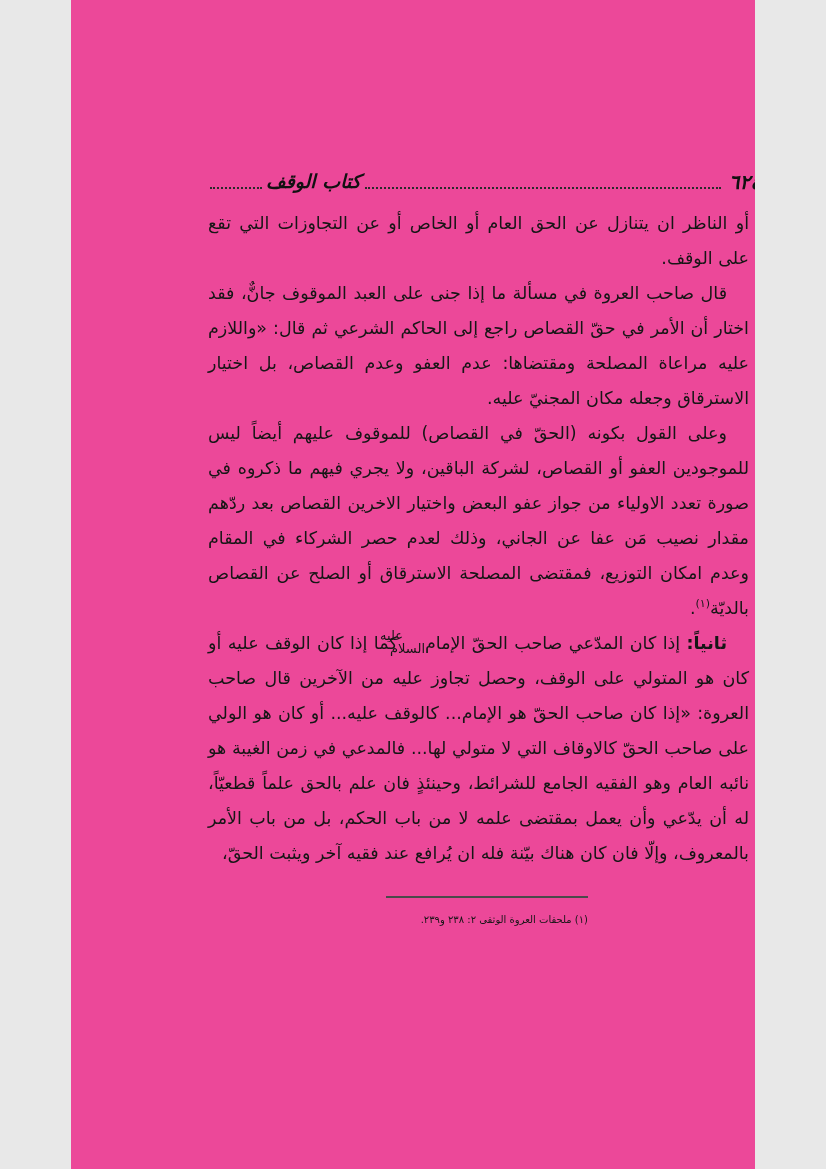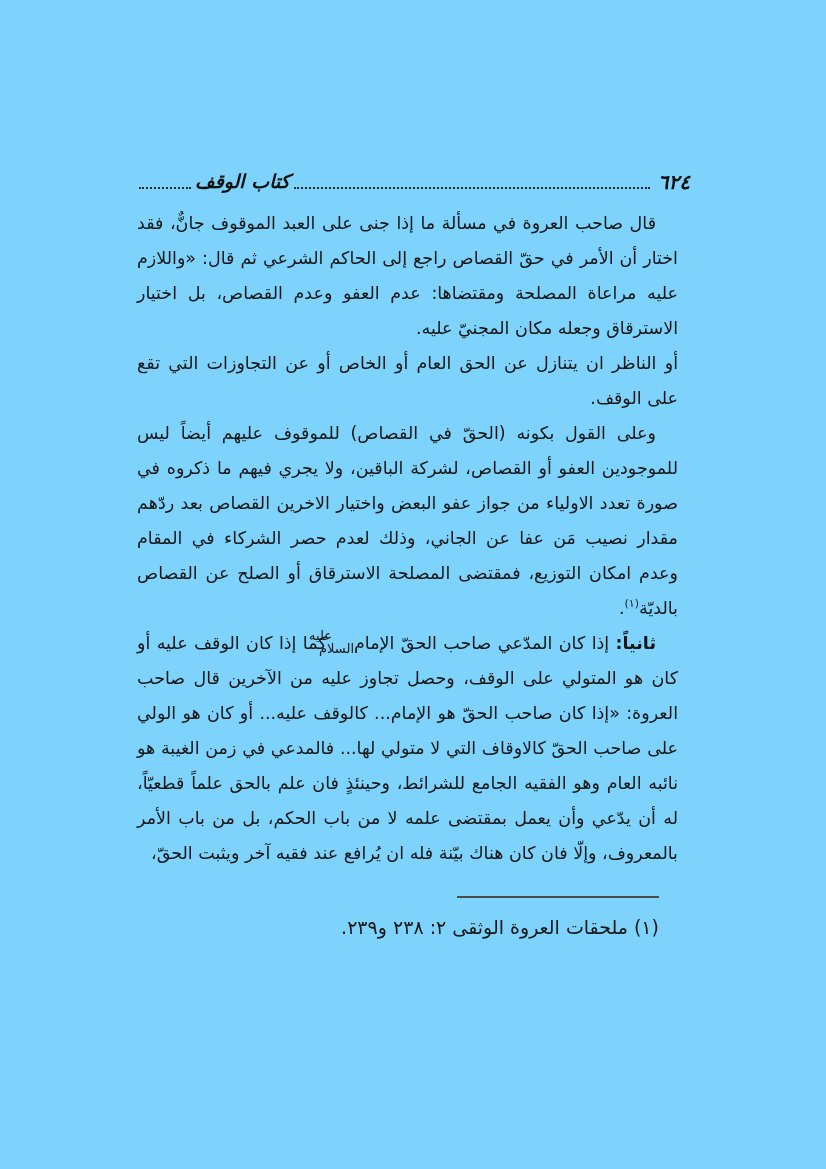--- a/index.html
+++ b/index.html
@@ -1,22 +1,22 @@
 <!DOCTYPE html>
 <html lang="ar"><head>
 <meta charset="utf-8">
 <style>
   * { margin: 0; padding: 0; box-sizing: border-box; }
   html, body { background: #e8e8e8; }
   .page {
     position: relative;
-    width: 826px;
+    width: 684px;
     height: 1169px;
     margin: 0 auto;
-    background: #7dd3fc;
+    background: #ec4899;
     font-family: "DejaVu Sans", sans-serif;
     color: #111;
     overflow: hidden;
   }
   
   .running-head {
     position: absolute;
     left: 139px;
     top: 163px;
     width: 551px;
@@ -90,41 +90,41 @@
   }
   .fn-rule {
     width: 202px;
     height: 2px;
     background: #4a4a4a;
     margin-right: 0;
     margin-left: auto; 
   }
   .fn-text {
     margin-top: 14px;
-    font-size: 19px;
+    font-size: 10px;
     line-height: 1.6;
     color: #161616;
   }
 </style>
 </head>
 <body>
 
 <div class="page">
 
   <header class="running-head">
     <span class="leader leader-short"></span>
     <span class="head-title">كتاب الوقف</span>
     <span class="leader leader-long"></span>
     <span class="page-num">٦٢٤</span>
   </header>
 
   <main class="body-text">
+    <p class="para no-indent">أو الناظر ان يتنازل عن الحق العام أو الخاص أو عن التجاوزات التي تقع على الوقف.</p>
+
     <p class="para">قال صاحب العروة في مسألة ما إذا جنى على العبد الموقوف جانٌّ، فقد اختار أن الأمر في حقّ القصاص راجع إلى الحاكم الشرعي ثم قال: «واللازم عليه مراعاة المصلحة ومقتضاها: عدم العفو وعدم القصاص، بل اختيار الاسترقاق وجعله مكان المجنيّ عليه.</p>
-
-    <p class="para no-indent">أو الناظر ان يتنازل عن الحق العام أو الخاص أو عن التجاوزات التي تقع على الوقف.</p>
 
     <p class="para"><span>وعلى القول بكونه (الحقّ في القصاص) للموقوف عليهم أيضاً ليس للموجودين العفو أو القصاص، لشركة الباقين، ولا يجري فيهم ما ذكروه في صورة تعدد الاولياء من جواز عفو البعض واختيار الاخرين القصاص بعد ردّهم مقدار نصيب مَن عفا عن الجاني، وذلك لعدم حصر الشركاء في المقام وعدم امكان التوزيع، فمقتضى المصلحة الاسترقاق أو الصلح عن القصاص بالديّة</span><sup class="fn-ref">(١)</sup><span>.</span></p>
 
     <p class="para"><span class="lead">ثانياً:</span><span> إذا كان المدّعي صاحب الحقّ الإمام</span><span class="honorific">عليه السلام</span><span> كما إذا كان الوقف عليه أو كان هو المتولي على الوقف، وحصل تجاوز عليه من الآخرين قال صاحب العروة: «إذا كان صاحب الحقّ هو الإمام... كالوقف عليه... أو كان هو الولي على صاحب الحقّ كالاوقاف التي لا متولي لها... فالمدعي في زمن الغيبة هو نائبه العام وهو الفقيه الجامع للشرائط، وحينئذٍ فان علم بالحق علماً قطعيّاً، له أن يدّعي وأن يعمل بمقتضى علمه لا من باب الحكم، بل من باب الأمر بالمعروف، وإلّا فان كان هناك بيّنة فله ان يُرافع عند فقيه آخر ويثبت الحقّ،</span></p>
   </main>
 
   <footer class="footnote">
     <div class="fn-rule"></div>
     <div class="fn-text">(١) ملحقات العروة الوثقى ٢: ٢٣٨ و٢٣٩.</div>
   </footer>

